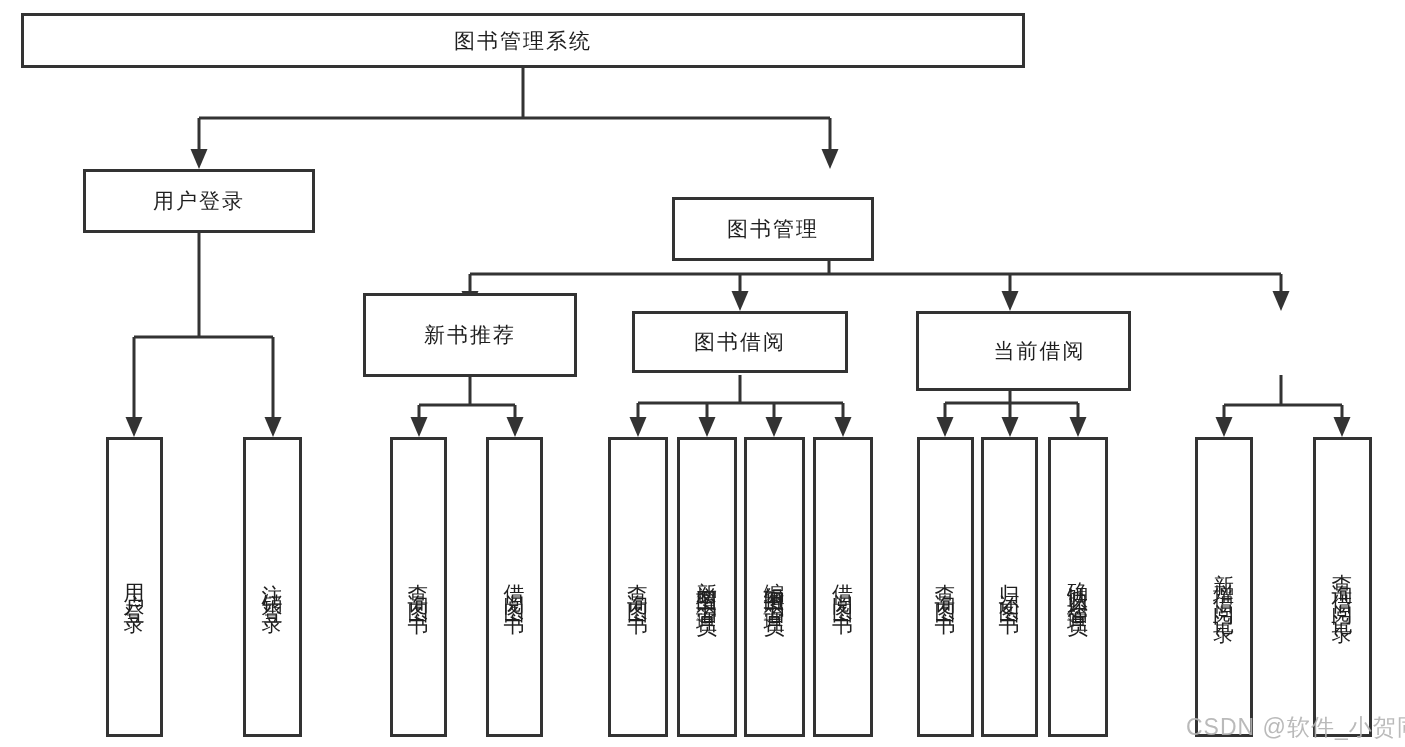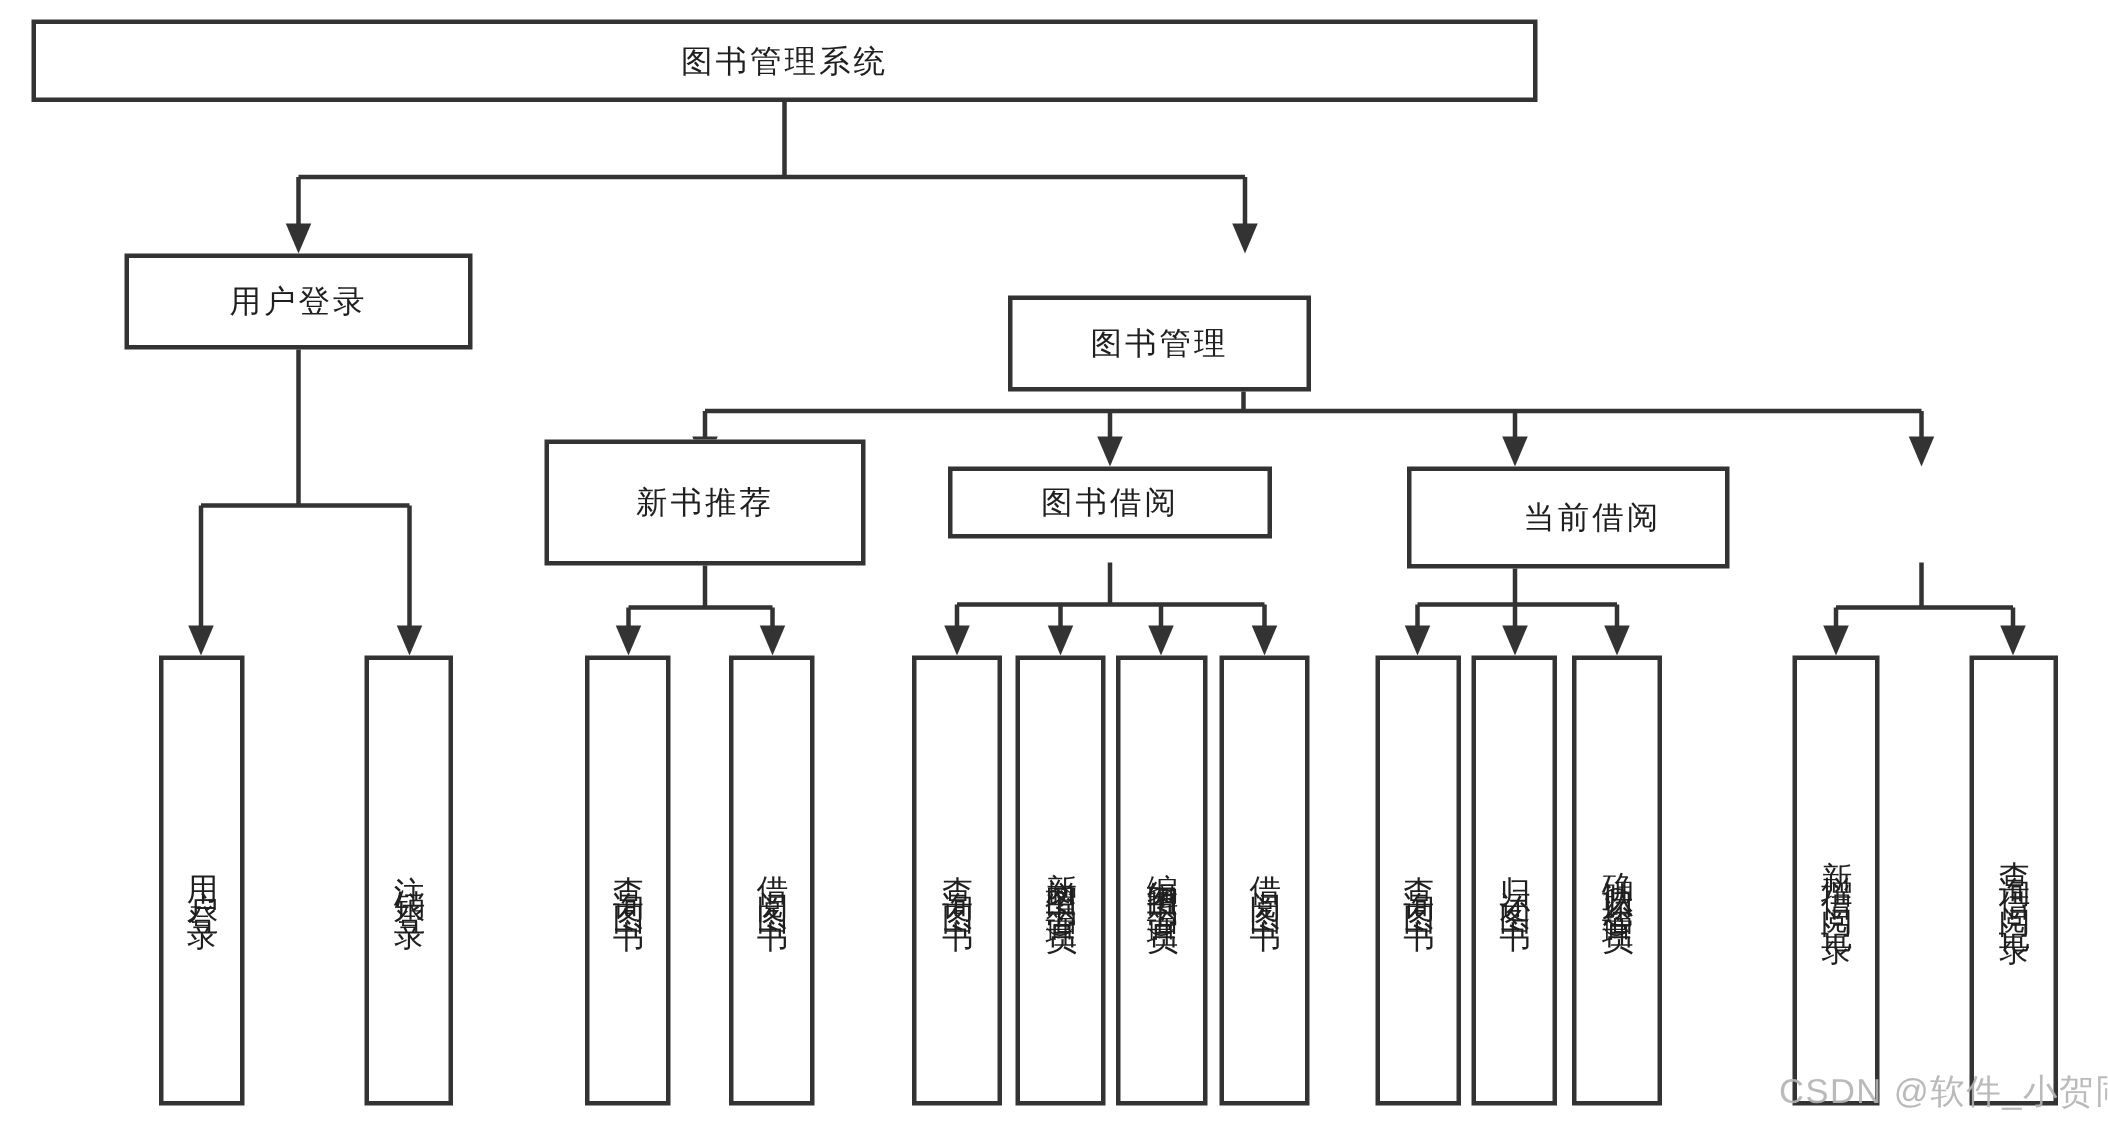--- a/index.html
+++ b/index.html
@@ -76,22 +76,22 @@
     <polygon points="1215.5,417 1232.5,417 1224,437"></polygon>
     <polygon points="1333.5,417 1350.5,417 1342,437"></polygon>
   </svg>
 
   <div class="node" style="left:21px; top:13px; width:1004px; height:55px;">图书管理系统</div>
 
   <div class="node" style="left:83px; top:169px; width:232px; height:64px;">用户登录</div>
   <div class="node" style="left:672px; top:169px; width:202px; height:64px;margin-top:28px;">图书管理</div>
 
   <div class="node" style="left:363px; top:293px; width:214px; height:84px;">新书推荐</div>
-  <div class="node" style="left:632px; top:311px; width:216px; height:48px;">图书借阅</div>
-  <div class="node" style="left:938px; top:311px; width:215px; height:68px;padding-left:32px;">当前借阅</div>
+  <div class="node" style="left:632px; top:311px; width:216px; height:62px;">图书借阅</div>
+  <div class="node" style="left:916px; top:311px; width:215px; height:80px;padding-left:32px;">当前借阅</div>
 
   <div class="leaf" style="left:106px; width:57px;">用户登录</div>
   <div class="leaf" style="left:243px; width:59px;">注销登录</div>
 
   <div class="leaf" style="left:390px; width:57px;">查询图书</div>
   <div class="leaf" style="left:486px; width:57px;">借阅图书</div>
 
   <div class="leaf" style="left:608px; width:60px;">查询图书</div>
   <div class="leaf tight" style="left:677px; width:60px;">新增图书（管理员）</div>
   <div class="leaf tight" style="left:744px; width:61px;">编辑图书（管理员）</div>

